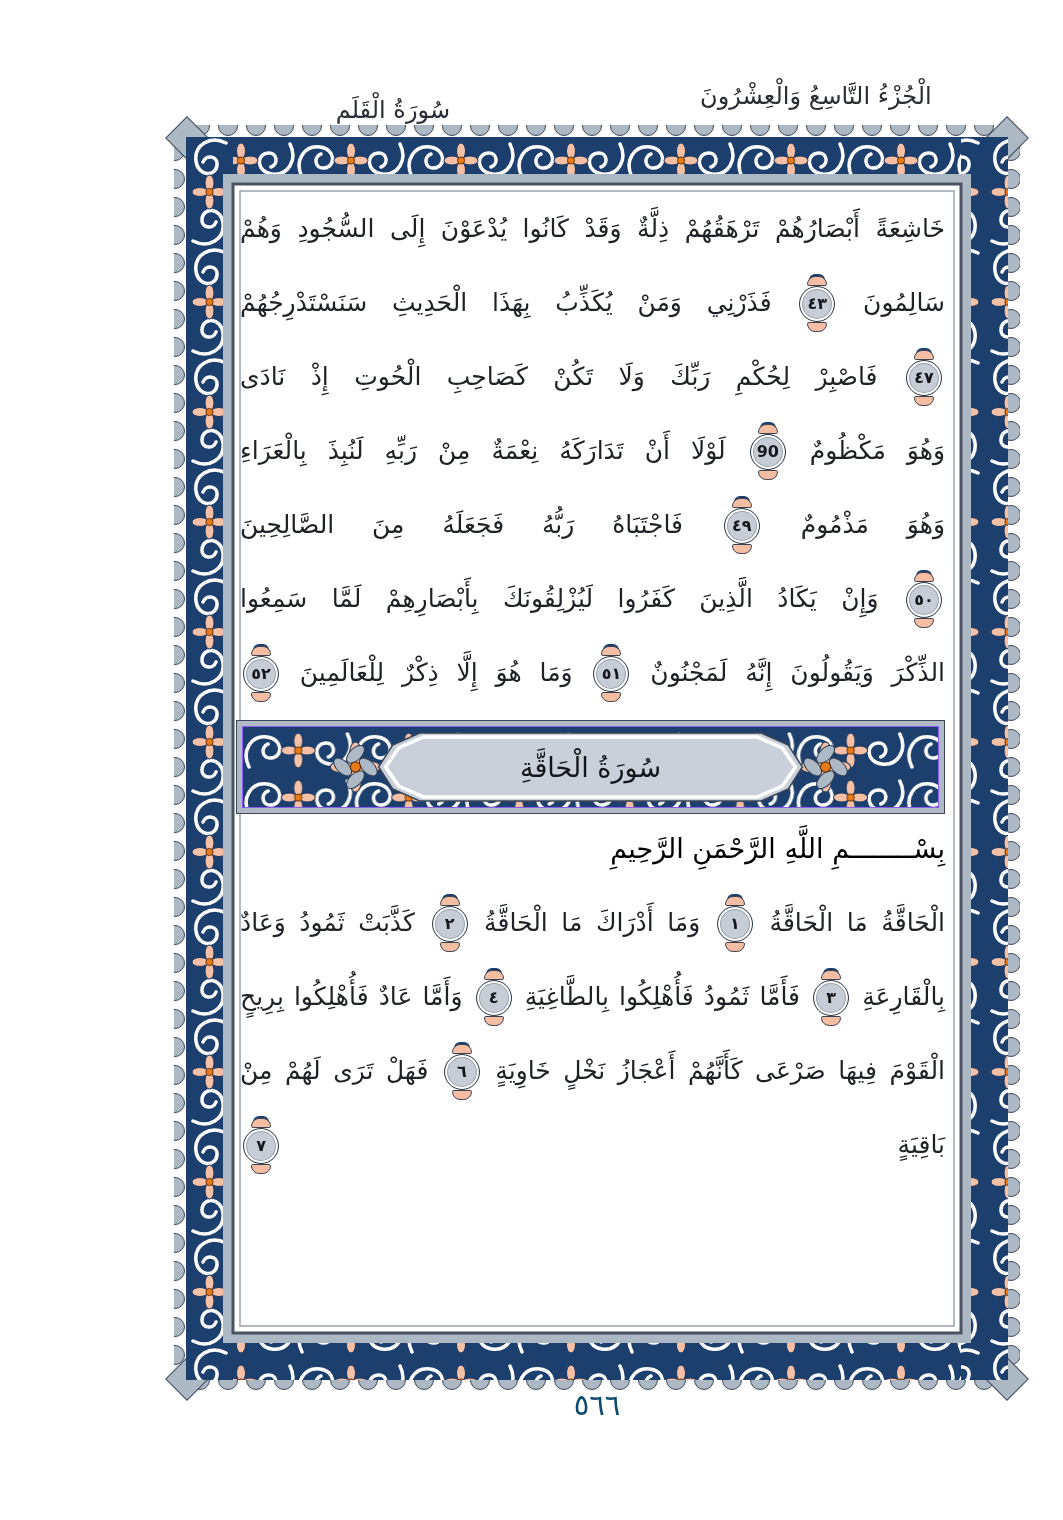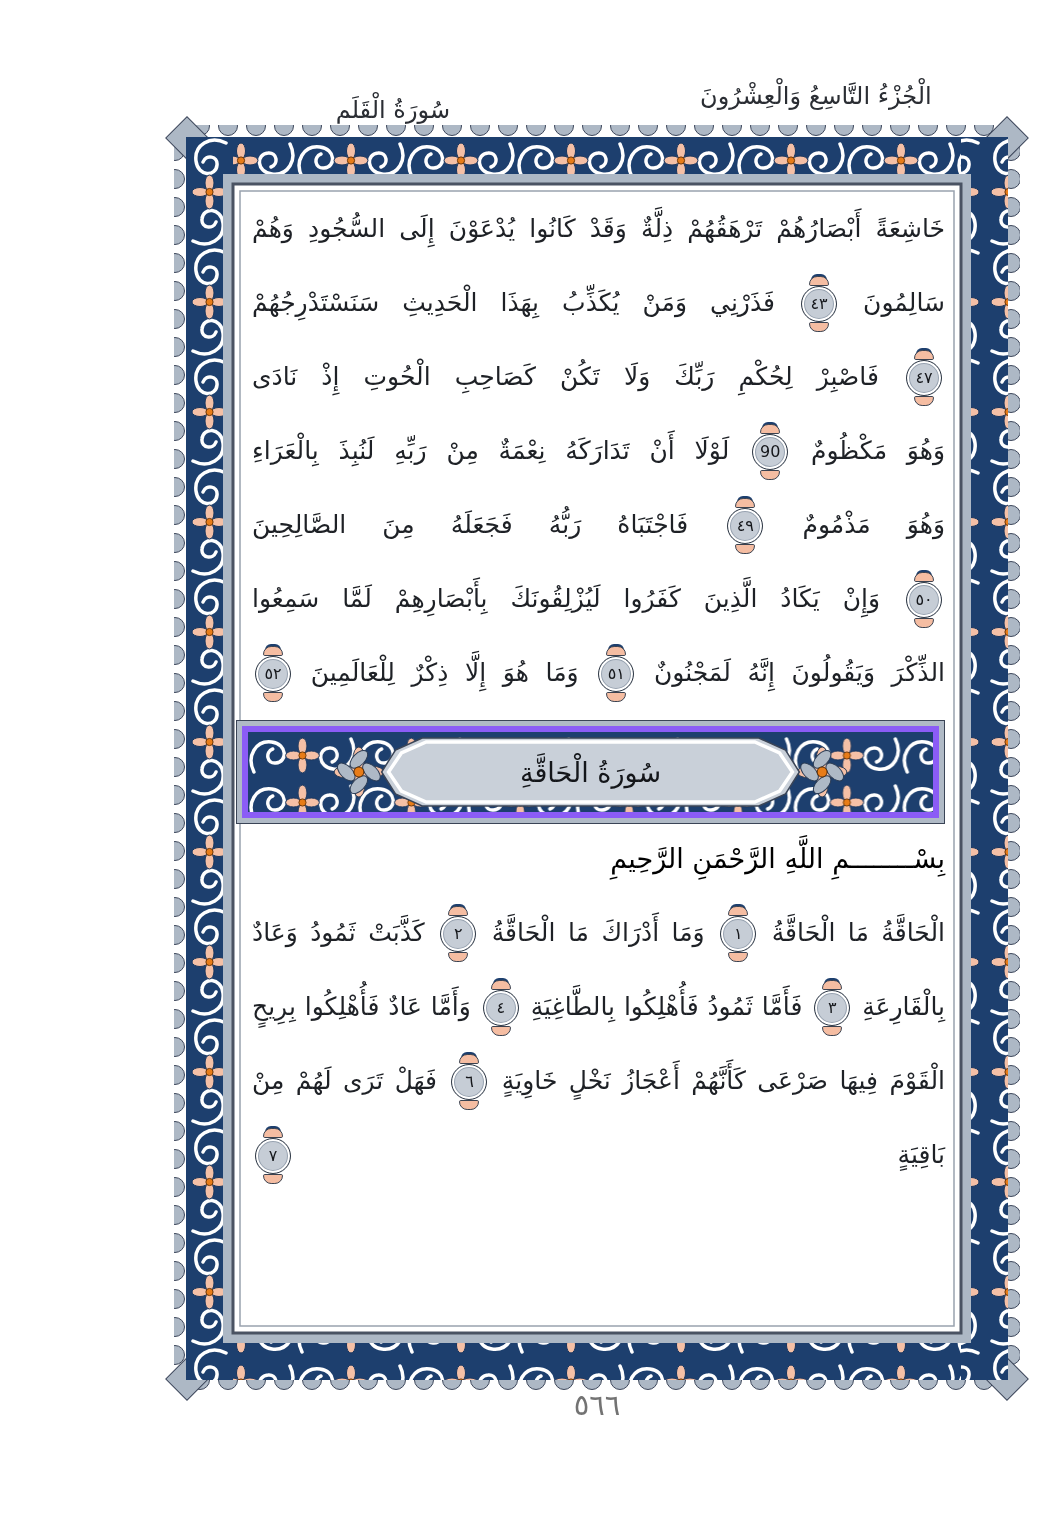--- a/index.html
+++ b/index.html
@@ -24,64 +24,63 @@
 
   
   .textblock{
     position:absolute;left:240px;top:192px;width:705px;
     direction:rtl;color:#1e2126;
   }
   .qline{
     height:74px;line-height:74px;font-size:25px;
     text-align:justify;text-align-last:justify;
     overflow:visible;
-    padding-left:12px;
   }
   .qtext{white-space:normal;}
 
   
   .badge{
     display:inline-flex;align-items:center;justify-content:center;
     width:34px;height:34px;border-radius:50%;
     background:#c6cdd6;border:1px solid #2f3845;
     box-shadow:inset 0 0 0 2px #ffffff,inset 0 0 0 3px #97a2b0;
     font-size:16px;color:#15171b;vertical-align:middle;
-    position:relative;margin:0 3px;line-height:1;
+    position:relative;margin:0 3px;line-height:1;font-weight:bold;
   }
   .badge::before,.badge::after{
     content:"";position:absolute;left:50%;transform:translateX(-50%);
     width:18px;height:8px;background:#f5bda2;border:1px solid #3a4250;
   }
   .badge::before{top:-11px;border-radius:9px 9px 2px 2px;box-shadow:0 -4px 0 -2px #1d3f6e;}
   .badge::after{bottom:-11px;border-radius:2px 2px 9px 9px;}
 
   
   .banner{
     position:relative;height:80px;margin:16px 6px 4px 2px;
-    border:6px solid #8b5cf6;
+    border:1px solid #8b5cf6;
     box-shadow:0 0 0 5px #b0bac6,0 0 0 6px #3a4456;
     background:#1d3f6e;
   }
   .banner svg{position:absolute;left:0;top:0;width:100%;height:100%;}
   .banner-title{
     position:absolute;left:0;top:0;width:100%;height:100%;
     display:flex;align-items:center;justify-content:center;
     font-size:27px;color:#14161a;direction:rtl;z-index:2;
   }
 
   
   .bismillah{
     height:74px;line-height:74px;font-size:27px;
     direction:rtl;color:#000000;
   }
 
   
   .page-number{
     position:absolute;left:186px;top:1388px;width:822px;
-    text-align:center;font-size:29px;color:#737373;letter-spacing:3px;
+    text-align:center;font-size:29px;color:#0c4a6e;letter-spacing:3px;
   }
 </style>
 </head>
 <body>
 
 <div class="page">
 
   <div class="running-head right">الْجُزْءُ التَّاسِعُ وَالْعِشْرُونَ</div>
   <div class="running-head left">سُورَةُ الْقَلَمِ</div>
 

